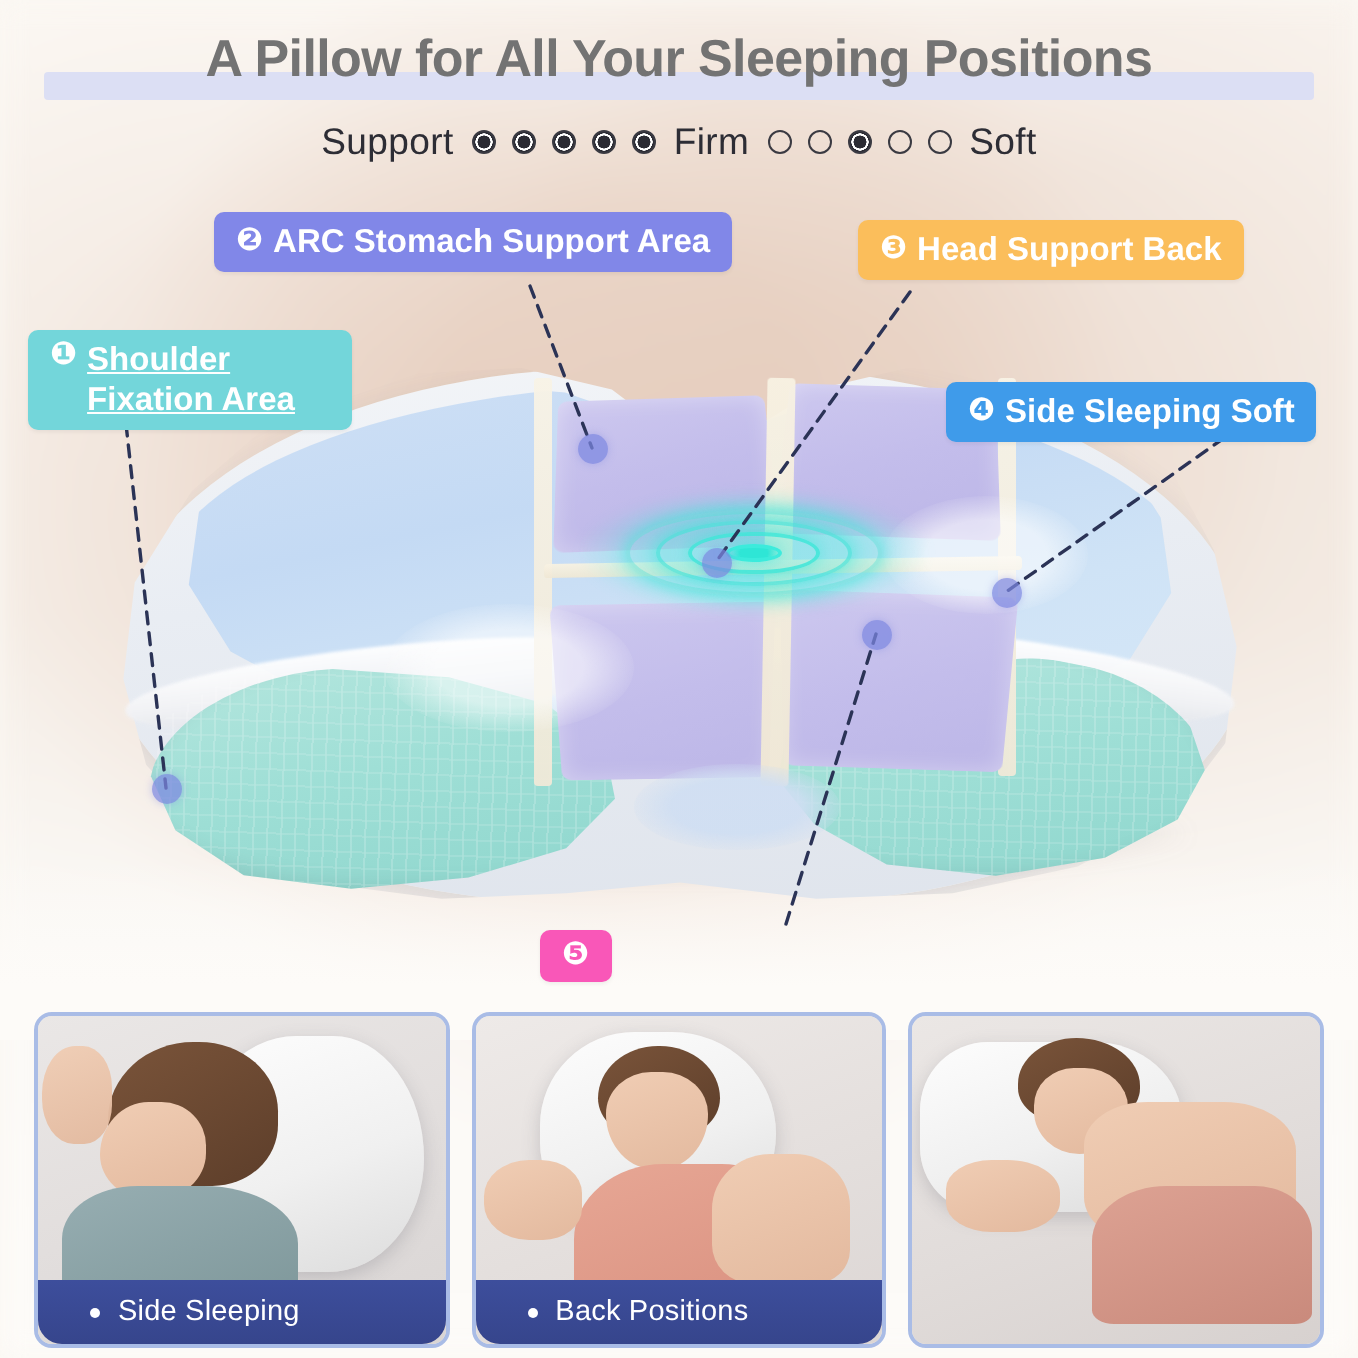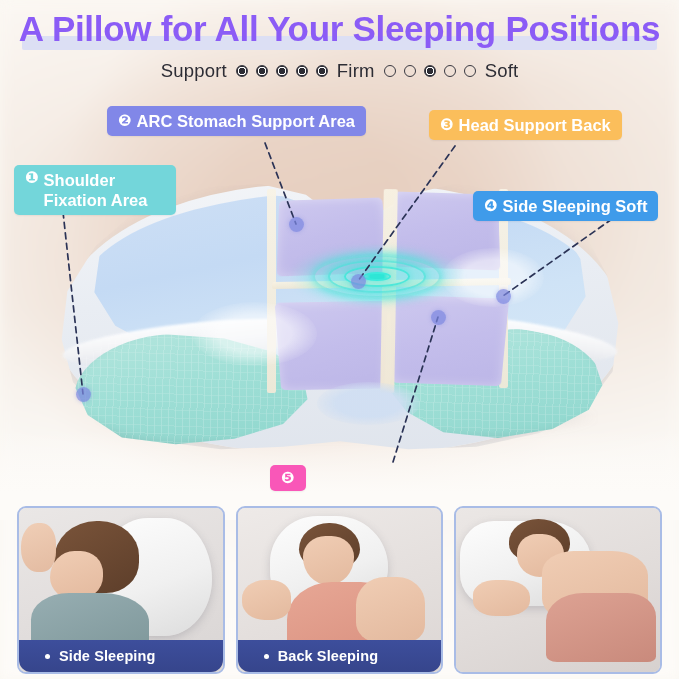--- a/index.html
+++ b/index.html
@@ -22,21 +22,21 @@
       linear-gradient(180deg,#fcf9f5 0%,#f7f2ec 45%,#fbf9f6 72%,#fdfbf8 100%);
     filter:blur(6px);
   }
   .bg-fade-bottom{position:absolute;left:0;right:0;top:430px;height:90px;
     background:linear-gradient(180deg,rgba(252,250,247,0) 0%,#fdfbf8 70%,#fdfbf8 100%);}
 
   
   .title-wrap{position:absolute;left:0;right:0;top:6px;height:48px;text-align:center;}
   .title-band{position:absolute;left:22px;right:22px;top:30px;height:14px;
     background:#dcdff4;border-radius:2px;}
-  .title{position:relative;font-size:35px;font-weight:700;color:#8b5cf6;
+  .title{position:relative;font-size:26px;font-weight:700;color:#737373;
     letter-spacing:-.3px;line-height:46px;white-space:nowrap;}
 
   .support-row{position:absolute;left:0;right:0;top:58px;height:26px;
     display:flex;align-items:center;justify-content:center;gap:9px;}
   .support-row .lbl{font-size:18.5px;font-weight:400;color:#2d2d35;letter-spacing:.2px;}
   .dots{display:flex;align-items:center;gap:8px;}
   .dot{width:12px;height:12px;border-radius:50%;border:1.6px solid #3a3a42;
     box-sizing:border-box;background:transparent;}
   .dot.on{background:radial-gradient(circle,#2b2b33 0 45%,#fff 47% 60%,#2b2b33 62% 100%);}
 
@@ -134,21 +134,21 @@
   .notch{position:absolute;left:46%;top:74%;width:18%;height:16%;border-radius:50%;
     background:radial-gradient(ellipse,rgba(207,222,242,.9) 0 45%,rgba(207,222,242,0) 78%);}
 
   
   .badge{position:absolute;display:inline-flex;align-items:center;gap:5px;
     padding:5px 11px;border-radius:5px;color:#fff;font-weight:700;
     font-size:16.5px;line-height:1.22;white-space:nowrap;
     box-shadow:0 1px 2px rgba(0,0,0,.06);}
   .badge .num{font-size:16px;font-weight:700;line-height:1;}
   .badge.multi{white-space:normal;align-items:flex-start;}
-  .badge.multi .txt{display:block;}
+  .badge.multi .txt{display:block;text-decoration:underline;}
   .b1{left:14px;top:165px;background:#73d6da;width:140px;}
   .b2{left:107px;top:106px;background:#8187e8;}
   .b3{left:429px;top:110px;background:#fbbe5b;}
   .b4{left:473px;top:191px;background:#3f9bea;}
   .b5{left:270px;top:465px;background:#f957b8;}
 
   
   .leader{position:absolute;left:0;top:0;width:679px;height:679px;pointer-events:none;}
   .endpt{position:absolute;width:15px;height:15px;border-radius:50%;
     background:rgba(124,134,224,.72);box-shadow:0 0 4px rgba(124,134,224,.4);}
@@ -157,21 +157,21 @@
   .thumbs{position:absolute;left:0;top:506px;width:679px;height:168px;
     display:flex;gap:11px;padding:0 17px;box-sizing:border-box;}
   .thumb{position:relative;flex:1;border:2px solid #a9bce6;border-radius:9px;
     overflow:hidden;background:#eceaea;}
   .ph{position:absolute;inset:0;}
   .cap{position:absolute;left:0;right:0;bottom:0;height:32px;
     background:linear-gradient(180deg,#3d4e9c 0%,#36458c 100%);
     border-radius:0 0 12px 12px;
     display:flex;align-items:center;gap:9px;padding-left:26px;box-sizing:border-box;}
   .cap .bul{width:5px;height:5px;border-radius:50%;background:#fff;flex:0 0 auto;}
-  .cap .ctxt{color:#fff;font-size:14.5px;font-weight:700;letter-spacing:.1px;}
+  .cap .ctxt{color:#fff;font-size:14.5px;font-weight:400;letter-spacing:.1px;}
 
   
   .sheet{position:absolute;inset:0;background:linear-gradient(160deg,#eae7e6 0%,#e2dedd 50%,#d9d5d4 100%);}
   .pil-w{position:absolute;background:linear-gradient(160deg,#fdfdfd 0%,#f0f0f0 55%,#dcdcdc 100%);
     box-shadow:0 3px 9px rgba(120,120,130,.3);}
   .skin{position:absolute;background:linear-gradient(160deg,#f0cdb4 0%,#e3b99e 100%);}
   .hair{position:absolute;background:linear-gradient(150deg,#7a543a 0%,#5d3e2a 100%);}
   .cloth{position:absolute;}
 </style>
 </head>
@@ -312,21 +312,21 @@
         <div class="pil-w" style="left:16%;top:5%;width:58%;height:62%;border-radius:40% 44% 46% 42%/46% 50% 50% 46%;"></div>
         <div class="hair" style="left:30%;top:9%;width:30%;height:28%;border-radius:50% 50% 40% 40%/58% 58% 44% 44%;"></div>
         <div class="skin" style="left:32%;top:17%;width:25%;height:30%;border-radius:46% 46% 52% 52%/44% 44% 58% 58%;"></div>
         <div class="cloth" style="left:24%;top:45%;width:55%;height:48%;border-radius:40% 34% 8% 8%/48% 42% 8% 8%;
                     background:linear-gradient(160deg,#e7a795 0%,#d9907f 100%);"></div>
         <div class="skin" style="left:58%;top:42%;width:34%;height:40%;border-radius:42% 40% 26% 30%;"></div>
         <div class="skin" style="left:2%;top:44%;width:24%;height:24%;border-radius:46% 42% 40% 46%;"></div>
       </div>
       <div class="cap">
         <span class="bul"></span>
-        <span class="ctxt">Back Sleeping</span>
+        <span class="ctxt">Back Positions</span>
       </div>
     </div>
 
     <div class="thumb">
       <div class="ph">
         <div class="sheet" style="background:linear-gradient(160deg,#ebe7e5 0%,#e1dcda 55%,#d7d1cf 100%);"></div>
         <div class="pil-w" style="left:2%;top:8%;width:64%;height:52%;border-radius:26% 34% 30% 24%/40% 46% 42% 38%;"></div>
         <div class="hair" style="left:26%;top:7%;width:30%;height:26%;border-radius:48% 52% 38% 42%/54% 56% 42% 42%;"></div>
         <div class="skin" style="left:30%;top:16%;width:23%;height:26%;border-radius:44% 48% 54% 50%/46% 48% 56% 52%;"></div>
         <div class="skin" style="left:42%;top:26%;width:52%;height:44%;border-radius:30% 34% 26% 34%;"></div>

